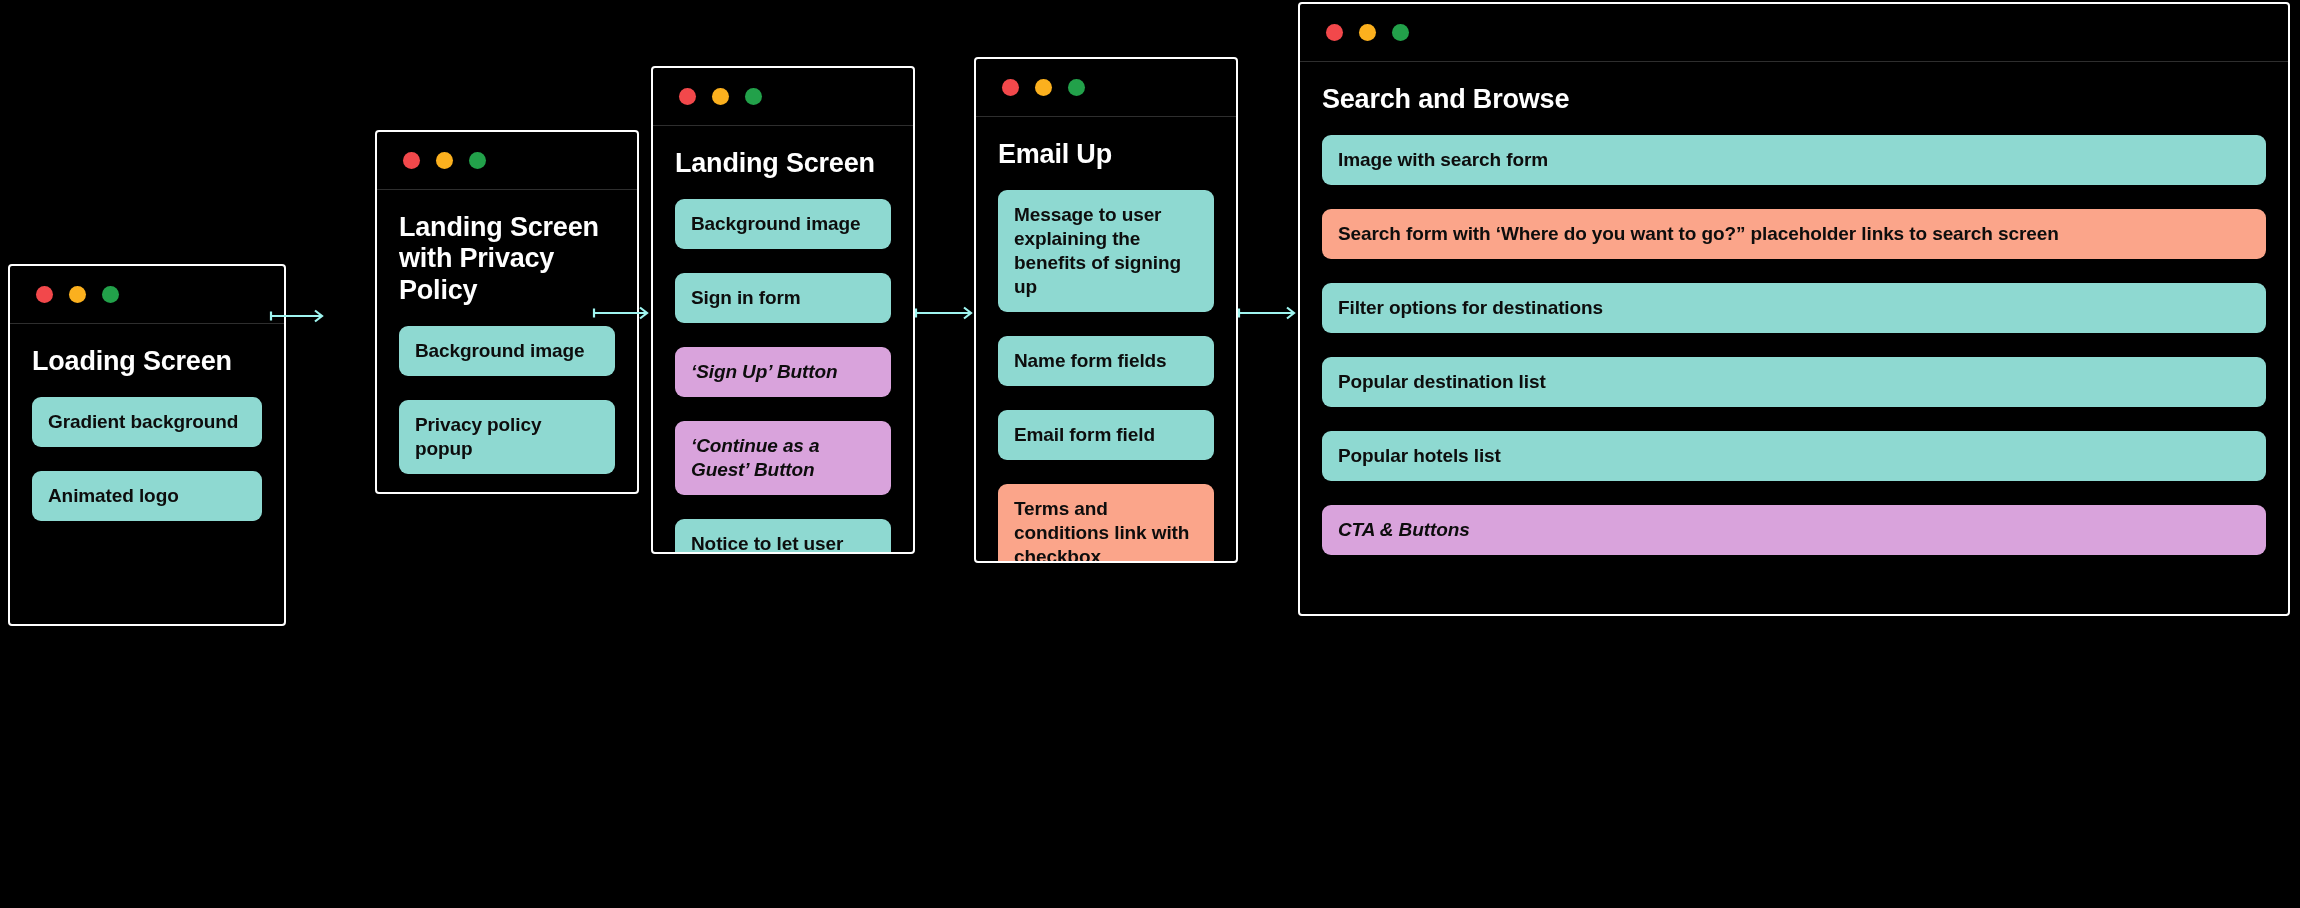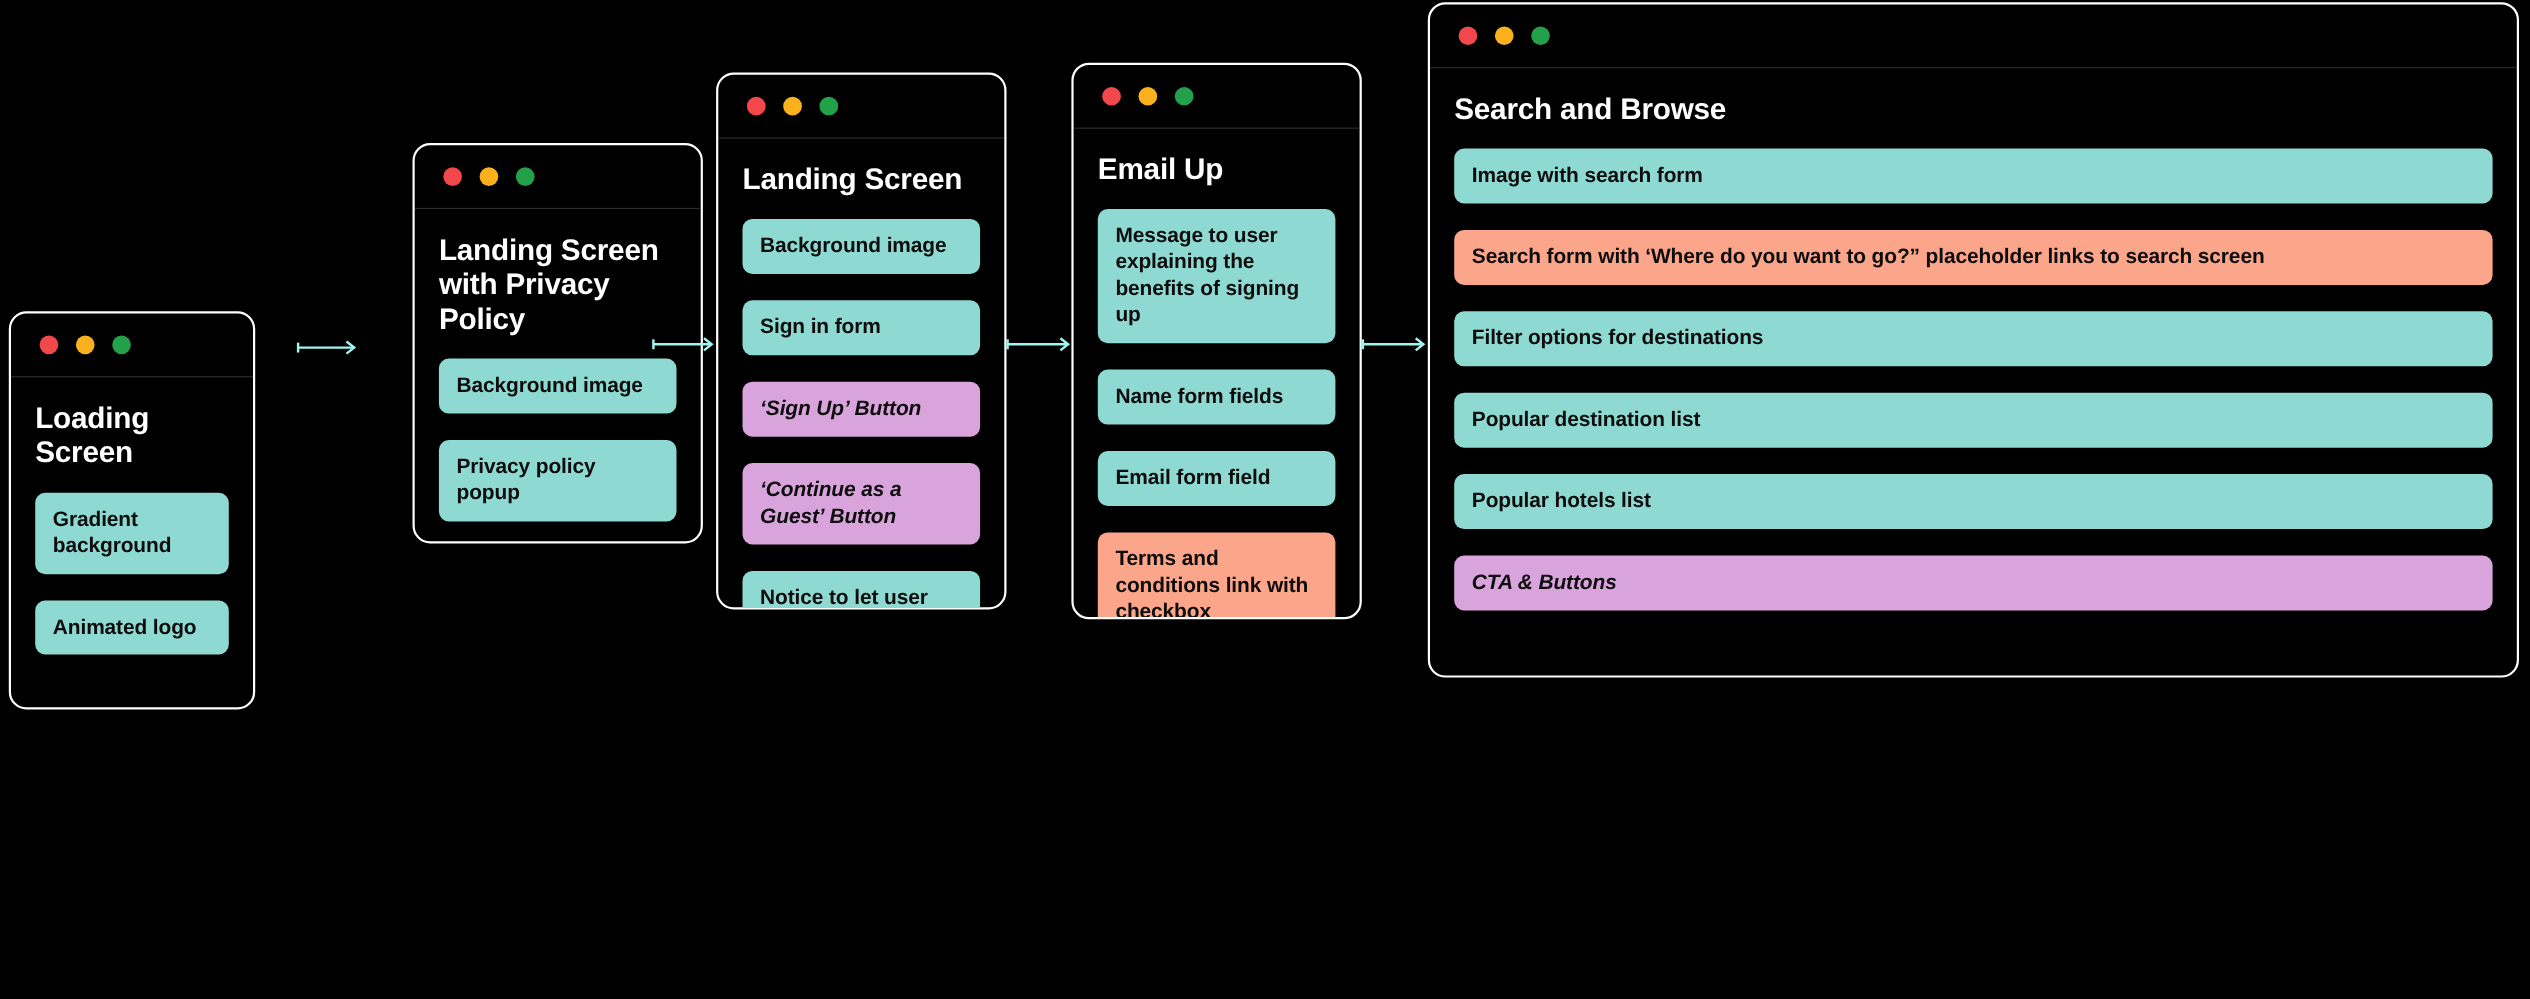--- a/index.html
+++ b/index.html
@@ -18,21 +18,21 @@
     width: 2300px;
     height: 908px;
     background: #000000;
   }
 
   
   .screen-card {
     position: absolute;
     background: #000000;
     border: 2px solid #ffffff;
-    border-radius: 16px;
+    border-radius: 4px;
     display: flex;
     flex-direction: column;
     overflow: hidden;
   }
 
   .titlebar {
     height: 58px;
     flex: 0 0 58px;
     display: flex;
     align-items: center;
@@ -92,21 +92,21 @@
     height: 14px;
     display: block;
   }
   .connector svg { display: block; overflow: visible; }
 </style>
 </head>
 <body>
 
 <div id="flow-canvas">
 
-  <div class="screen-card" style="left:8px; top:283px; width:224px; height:362px;">
+  <div class="screen-card" style="left:8px; top:264px; width:278px; height:362px;">
     <div class="titlebar">
       <span class="dot red"></span>
       <span class="dot amber"></span>
       <span class="dot green"></span>
     </div>
     <div class="card-body">
       <div class="card-title">Loading Screen</div>
       <div class="chip-list">
         <div class="chip teal">Gradient background</div>
         <div class="chip teal">Animated logo</div>

